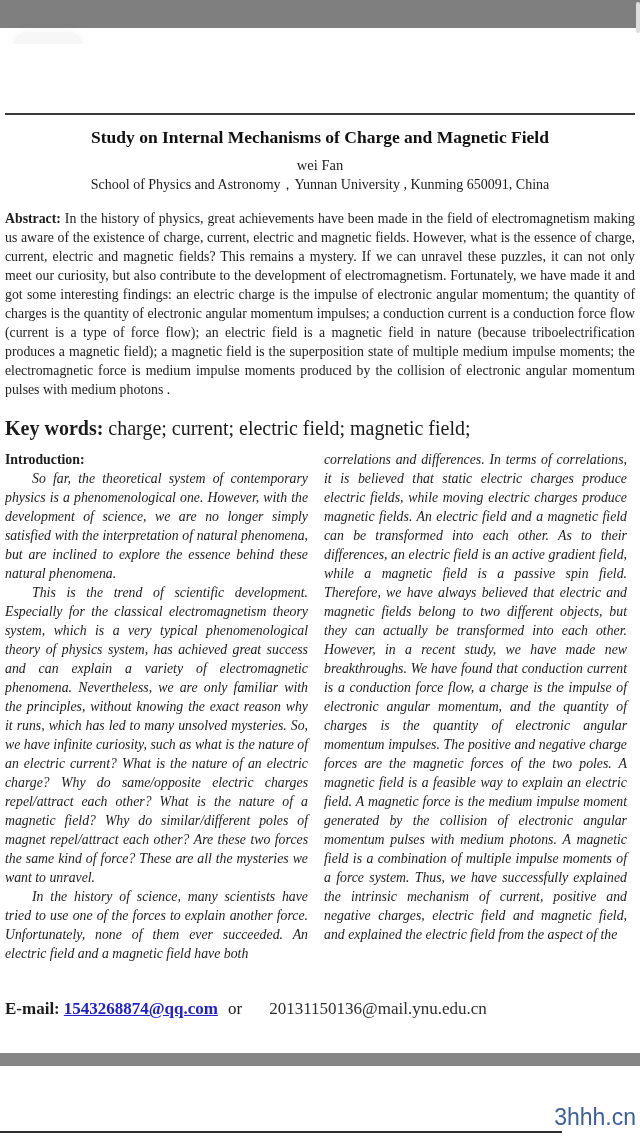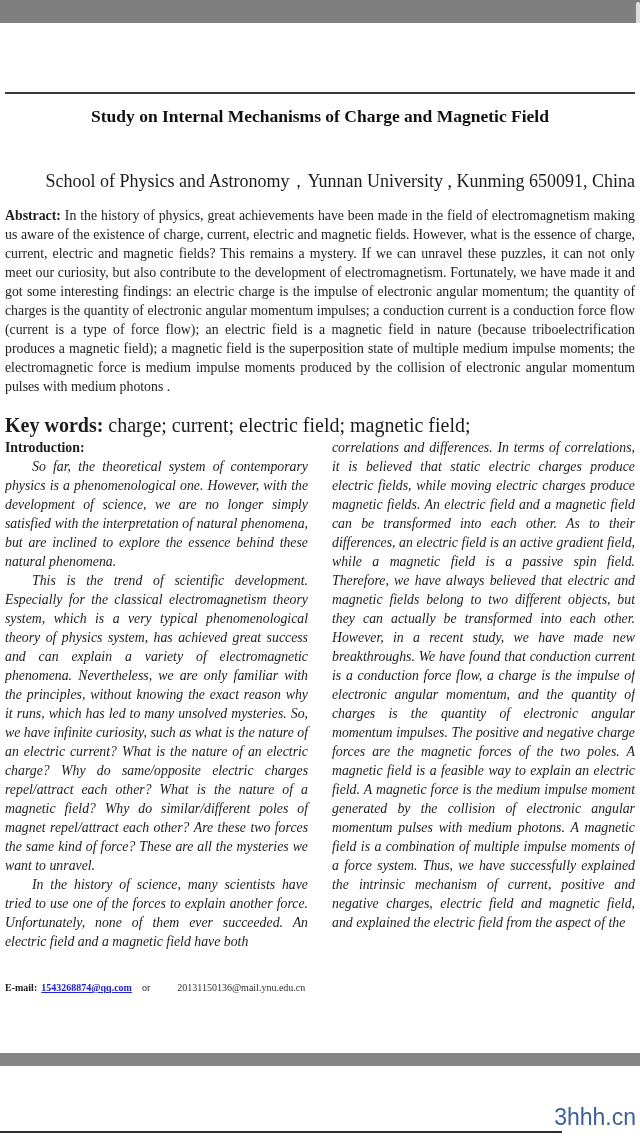--- a/index.html
+++ b/index.html
@@ -16,45 +16,45 @@
     position:absolute;top:2px;right:0;width:4px;height:31px;background:#dedede;border-radius:2px;
   }
   .page-badge{
     position:absolute;top:32px;left:14px;min-width:40px;padding:9px 14px;
     background:#f7f7f7;border-radius:12px;box-shadow:0 0 14px rgba(0,0,0,0.04);
     font-family:"Liberation Sans",sans-serif;font-size:25px;color:#8f8f8f;
     text-align:center;line-height:1.1;
   }
   
   .page{
-    position:absolute;top:23px;left:0;width:640px;height:1025px;background:#ffffff;
+    position:absolute;top:44px;left:0;width:640px;height:1025px;background:#ffffff;
     box-sizing:border-box;padding:0 5px;overflow:hidden;
   }
   .top-rule{height:2px;background:#3a3a3a;margin:69px 0 0 0;}
   .title{
     margin:11px 0 0 0;font-size:17.5px;line-height:23px;font-weight:bold;
     text-align:center;color:#111;
   }
   .author{margin-top:7px;font-size:14.5px;line-height:19px;text-align:center;}
-  .affiliation{font-size:18px;line-height:19px;text-align:right;margin-top:44px;}
+  .affiliation{font-size:14px;line-height:19px;text-align:center;}
   .abstract{
     margin:15px 0 15px 0;font-size:13.8px;line-height:19px;text-align:justify;
   }
   .keywords{margin:20px 0 0 0;font-size:20px;line-height:19px;}
   .bold{font-weight:bold;}
   .columns{
-    margin-top:3px;display:flex;gap:24px;height:514px;overflow:hidden;
+    margin-top:12px;display:flex;gap:16px;height:514px;overflow:hidden;
   }
   .col{width:303px;flex:0 0 303px;font-size:13.8px;line-height:19px;text-align:justify;}
   .intro-heading{font-weight:bold;}
   .col p{margin:0;font-style:italic;}
   .col p.indent{text-indent:27px;}
   .footnote{
     position:absolute;top:957px;left:5px;width:630px;
-    font-size:10px;line-height:16px;white-space:nowrap;
+    font-size:17px;line-height:16px;white-space:nowrap;
   }
   .footnote .email-link{
     color:#2121cc;font-weight:bold;text-decoration:underline;margin-left:4px;cursor:pointer;
   }
   .footnote .or{margin-left:10px;}
   .footnote .email-alt{margin-left:27px;color:#2e2e2e;}
   
   .page-gap{
     position:absolute;top:1053px;left:0;width:640px;height:13px;background:#868686;
   }
@@ -74,20 +74,21 @@
   <div class="scroll-thumb"></div>
 </div>
 
 <div class="page-badge">1/7</div>
 
 <div class="page">
   <div class="top-rule"></div>
 
   <h1 class="title">Study on Internal Mechanisms of Charge and Magnetic Field</h1>
 
+  <div class="author">wei Fan</div>
 
   <div class="affiliation">School of Physics and Astronomy，Yunnan University , Kunming 650091, China</div>
 
   <p class="abstract"><span class="bold">Abstract:</span> <span>In the history of physics, great achievements have been made in the field of electromagnetism making us aware of the existence of charge, current, electric and magnetic fields. However, what is the essence of charge, current, electric and magnetic fields? This remains a mystery. If we can unravel these puzzles, it can not only meet our curiosity, but also contribute to the development of electromagnetism. Fortunately, we have made it and got some interesting findings: an electric charge is the impulse of electronic angular momentum; the quantity of charges is the quantity of electronic angular momentum impulses; a conduction current is a conduction force flow (current is a type of force flow); an electric field is a magnetic field in nature (because triboelectrification produces a magnetic field); a magnetic field is the superposition state of multiple medium impulse moments; the electromagnetic force is medium impulse moments produced by the collision of electronic angular momentum pulses with medium photons .</span></p>
 
   <p class="keywords"><span class="bold">Key words:</span> <span>charge; current; electric field; magnetic field;</span></p>
 
   <div class="columns">
     <div class="col">
       <div class="intro-heading">Introduction:</div>

